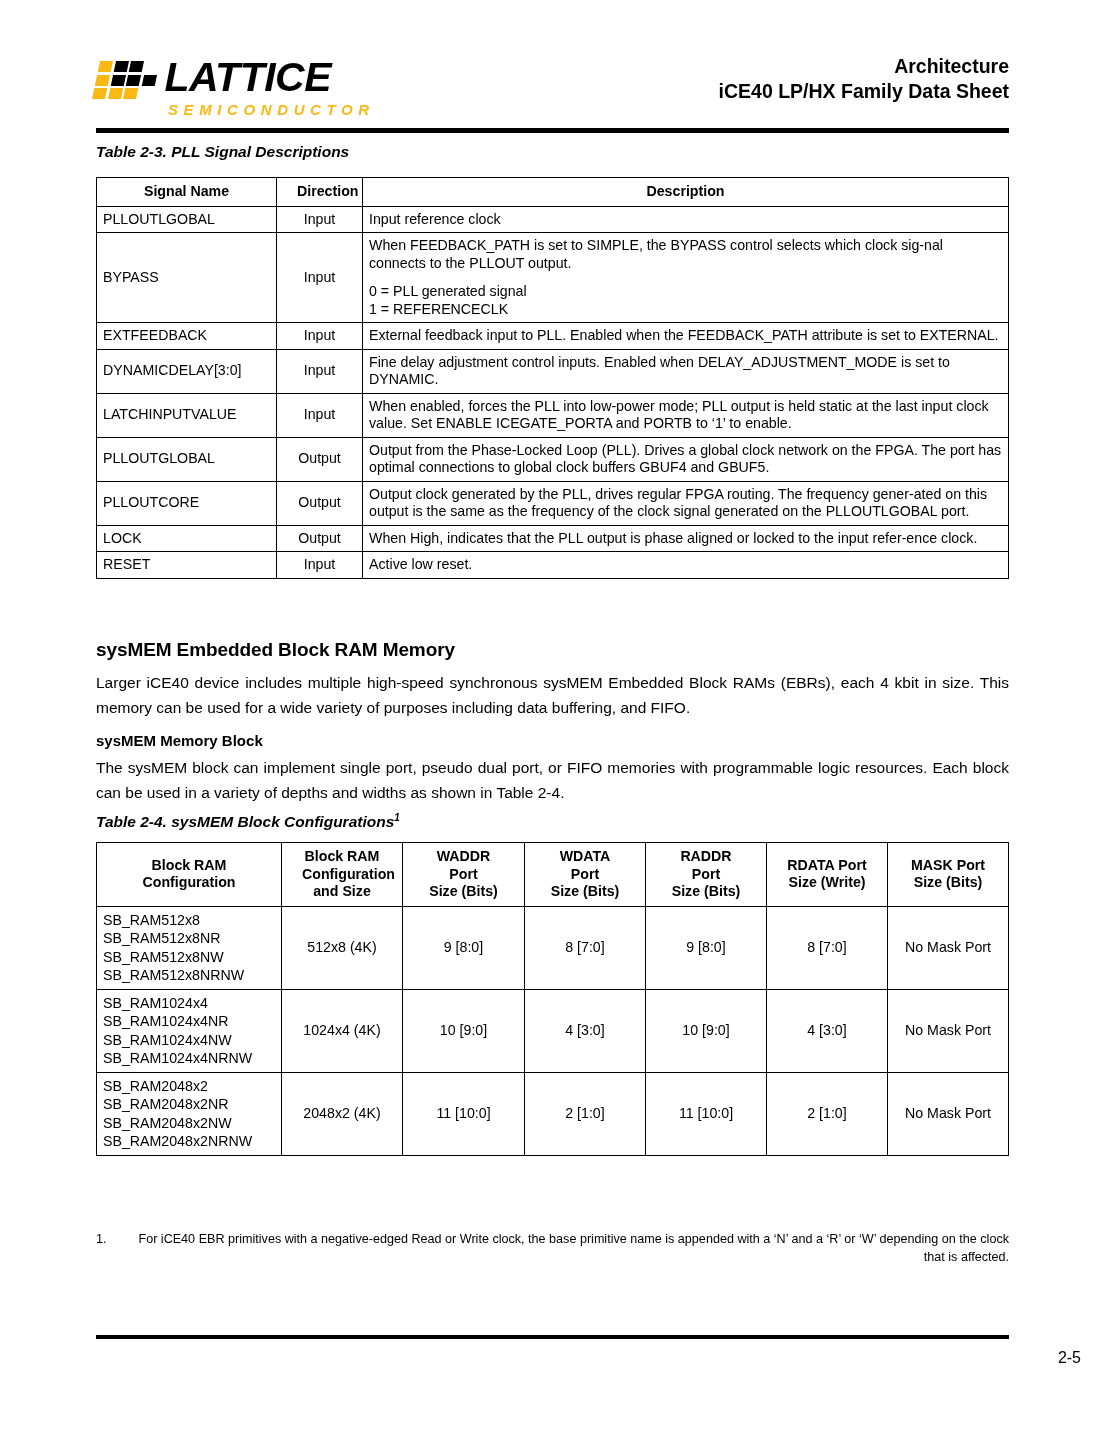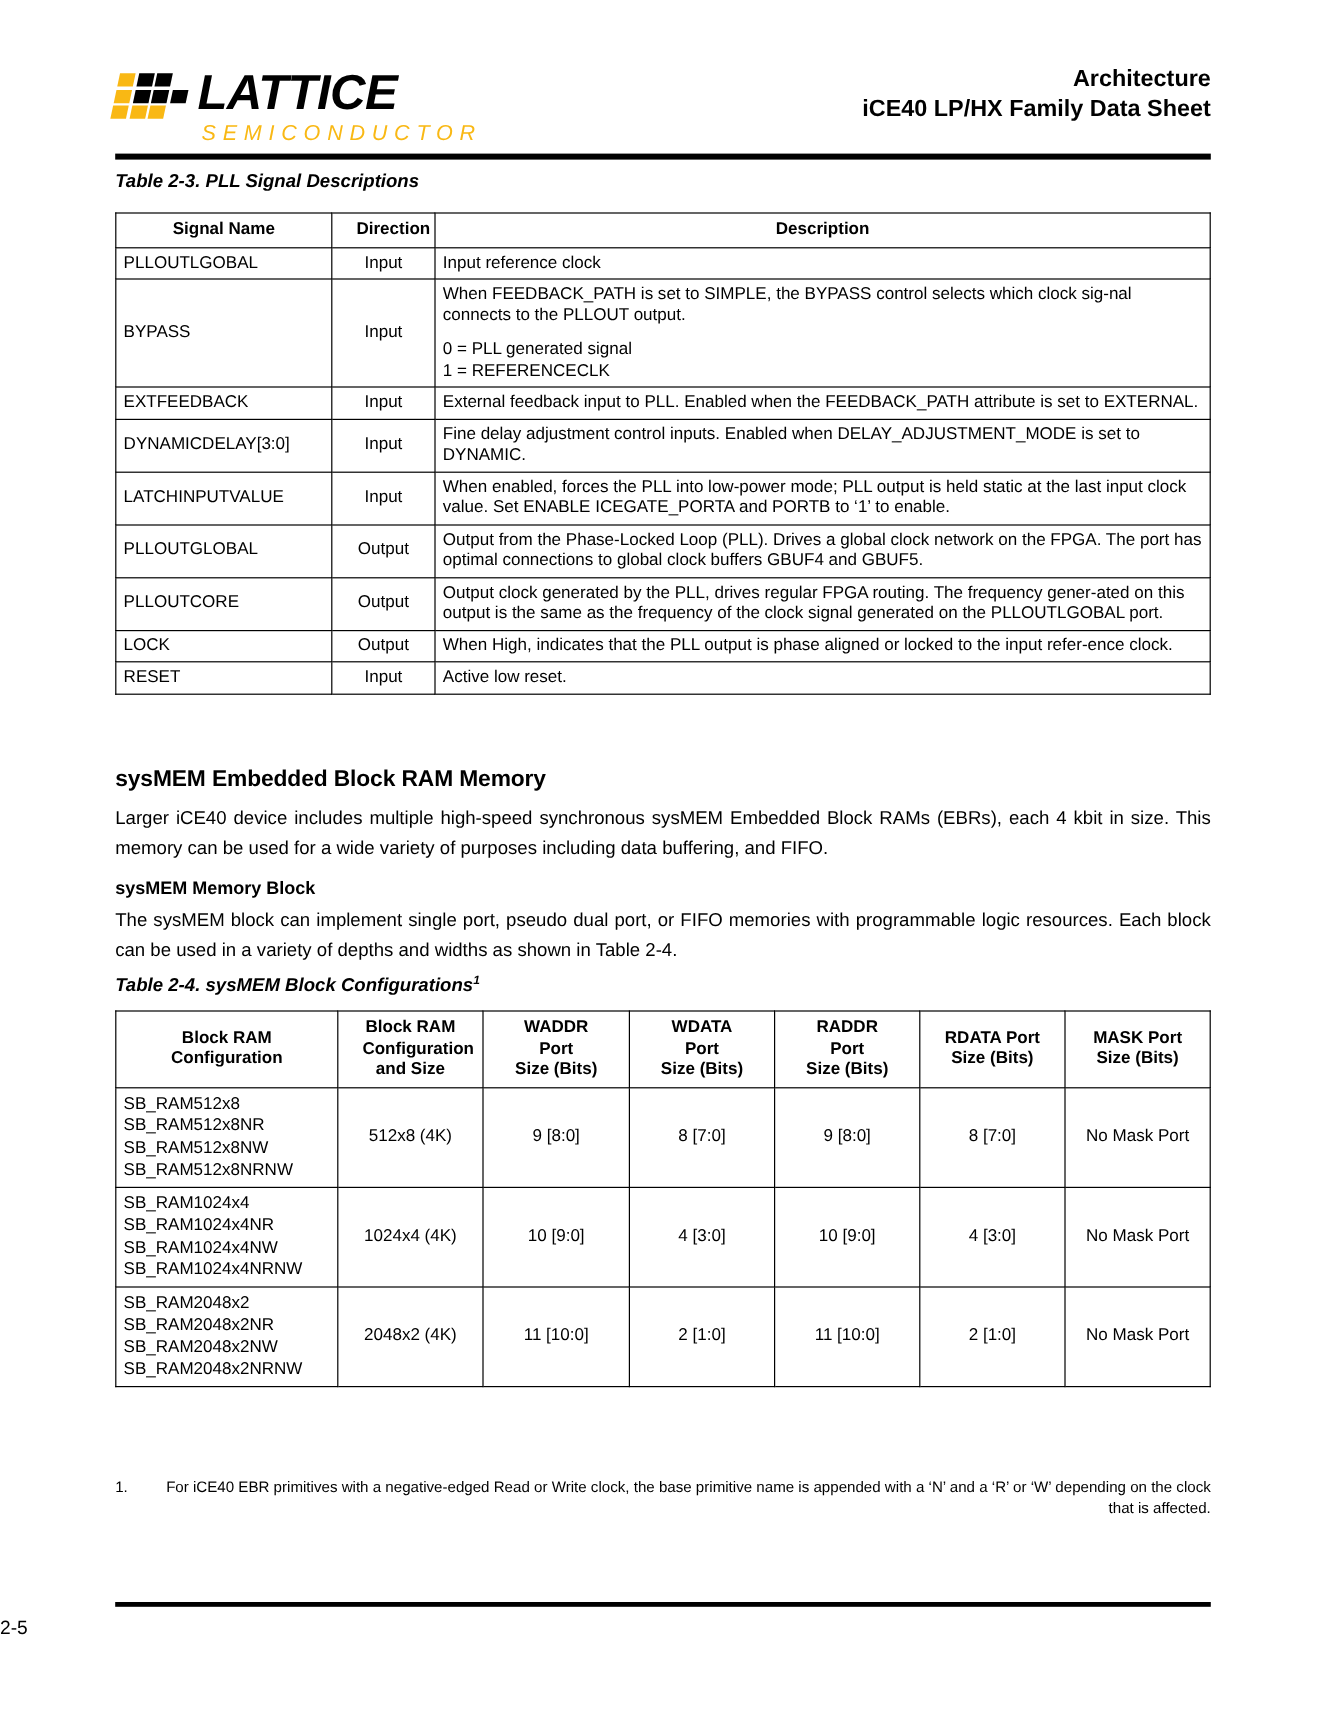--- a/index.html
+++ b/index.html
@@ -60,22 +60,22 @@
     font-size: 41px;
     font-weight: bold;
     font-style: italic;
     letter-spacing: -0.5px;
     line-height: 34px;
     color: #000000;
   }
   .logo-sub {
     margin-left: 72px;
     margin-top: 2px;
-    font-size: 18px;
-    font-weight: normal;
+    font-size: 15px;
+    font-weight: bold;
     font-style: italic;
     letter-spacing: 5.6px;
     color: #F9B814;
   }
   .header-titles {
     text-align: right;
     padding-top: 4px;
   }
   .header-titles .ht {
     font-size: 19.5px;
@@ -183,21 +183,21 @@
     top: 1333px;
     width: 913px;
     height: 4px;
     background: #000000;
   }
   .page-num {
     position: absolute;
     left: 0;
     top: 1347px;
     width: 1081px;
-    text-align: left;
+    text-align: right;
     font-size: 16px;
   }
 </style>
 </head>
 <body>
 
 <div class="page">
 
   <div class="header">
 
@@ -339,21 +339,21 @@
         <th class="nowrapline">Block RAM
 Configuration
 and Size</th>
         <th class="nowrapline">WADDR Port
 Size (Bits)</th>
         <th class="nowrapline">WDATA Port
 Size (Bits)</th>
         <th class="nowrapline">RADDR Port
 Size (Bits)</th>
         <th class="nowrapline">RDATA Port
-Size (Bits)</th>
+Size (Write)</th>
         <th class="nowrapline">MASK Port
 Size (Bits)</th>
       </tr>
     </thead>
     <tbody>
       <tr>
         <td class="names">SB_RAM512x8
 SB_RAM512x8NR
 SB_RAM512x8NW
 SB_RAM512x8NRNW</td>

